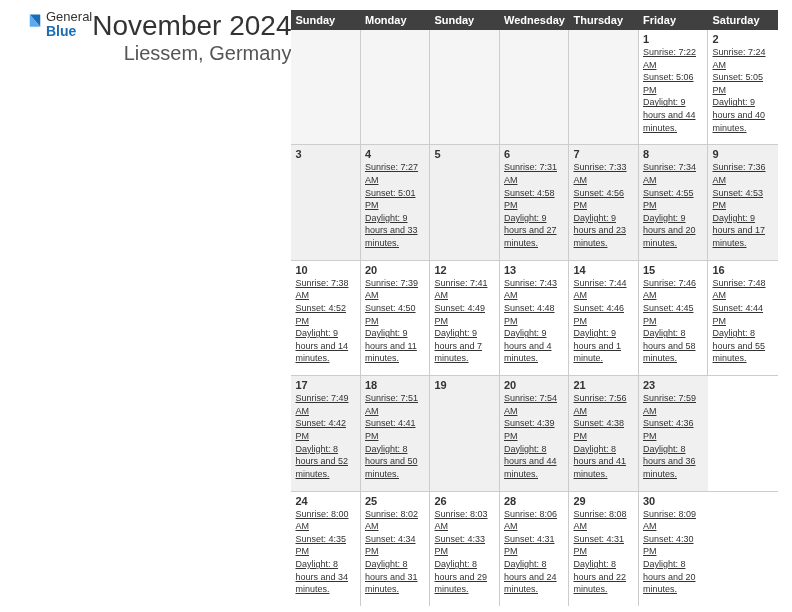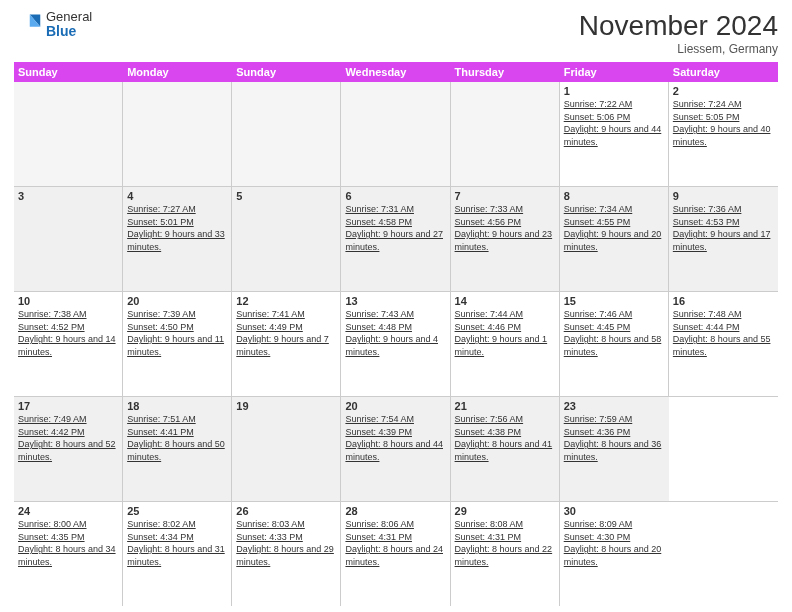--- a/index.html
+++ b/index.html
@@ -7,21 +7,21 @@
       font-family: Arial, sans-serif;
       background: #fff;
       width: 792px;
       height: 612px;
       overflow: hidden;
     }
     .page {
       width: 792px;
       height: 612px;
       display: flex;
-      flex-direction: column;
+      flex-direction: row;
       padding: 10px 14px 6px 14px;
     }
     .header {
       display: flex;
       justify-content: space-between;
       align-items: flex-start;
       margin-bottom: 6px;
     }
     .logo {
       display: flex;
@@ -48,32 +48,32 @@
     }
     .title-block {
       text-align: right;
     }
     .title-month {
       font-size: 28px;
       color: #333;
       font-weight: normal;
     }
     .title-location {
-      font-size: 12px;
+      font-size: 20px;
       color: #555;
     }
     .calendar {
       flex: 1;
       display: flex;
       flex-direction: column;
     }
     .cal-header {
       display: grid;
       grid-template-columns: repeat(7, 1fr);
-      background: #d946ef;
+      background: #404040;
     }
     .cal-header-cell {
       color: #fff;
       font-size: 11px;
       font-weight: bold;
       padding: 4px 4px;
       text-align: left;
     }
     .cal-body {
       display: flex;

